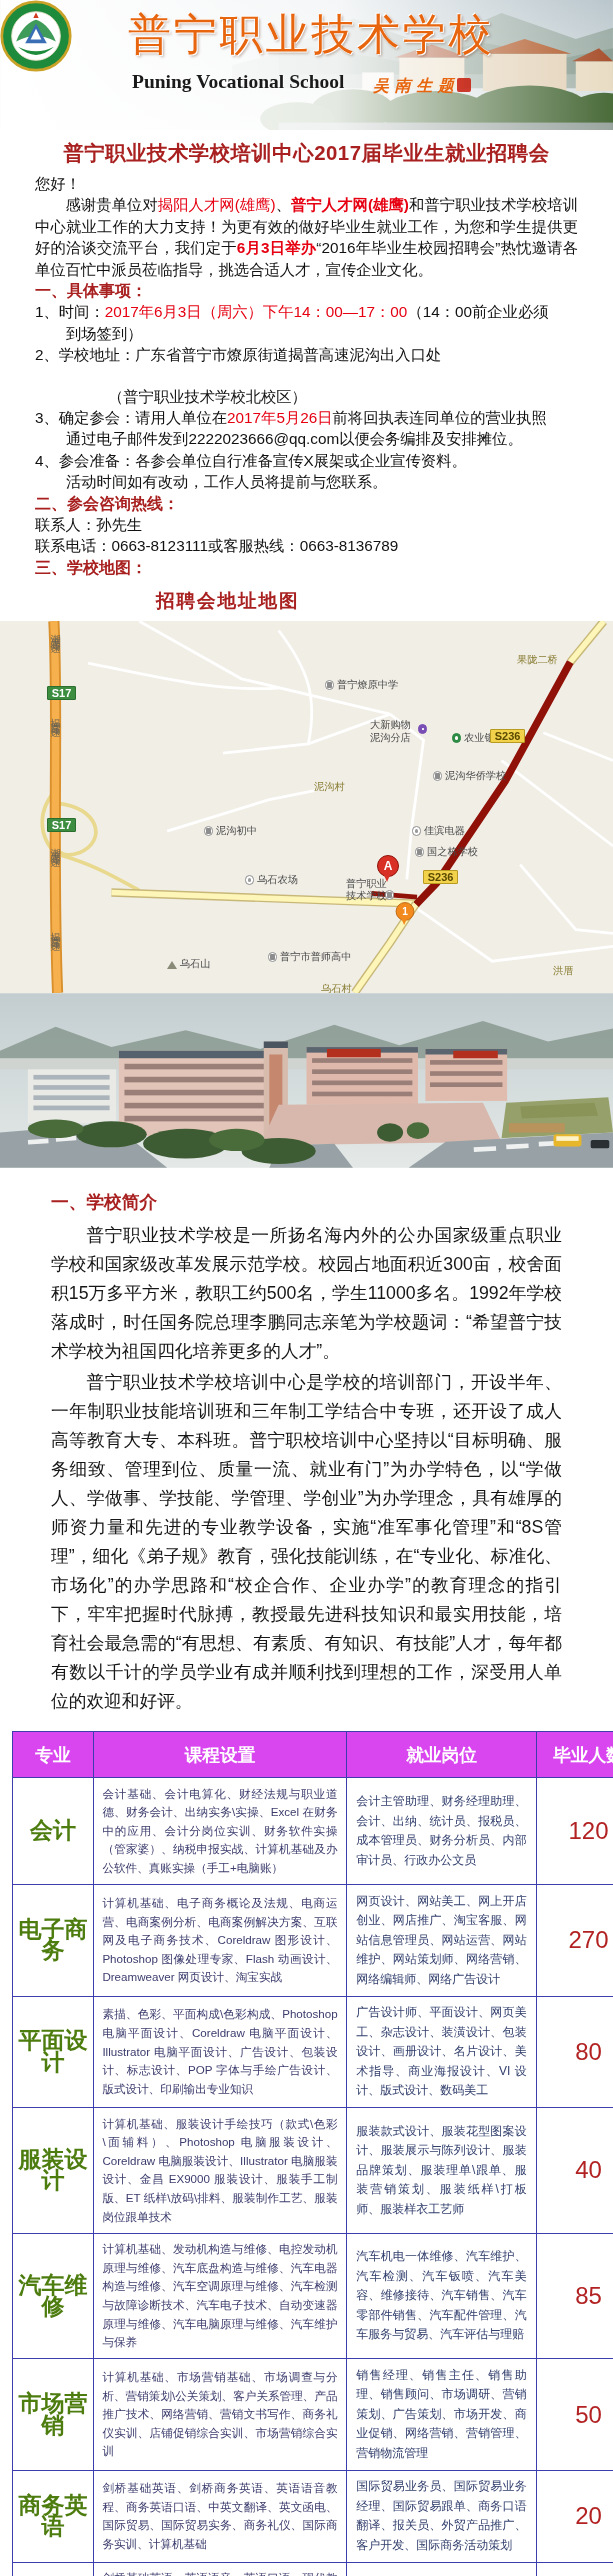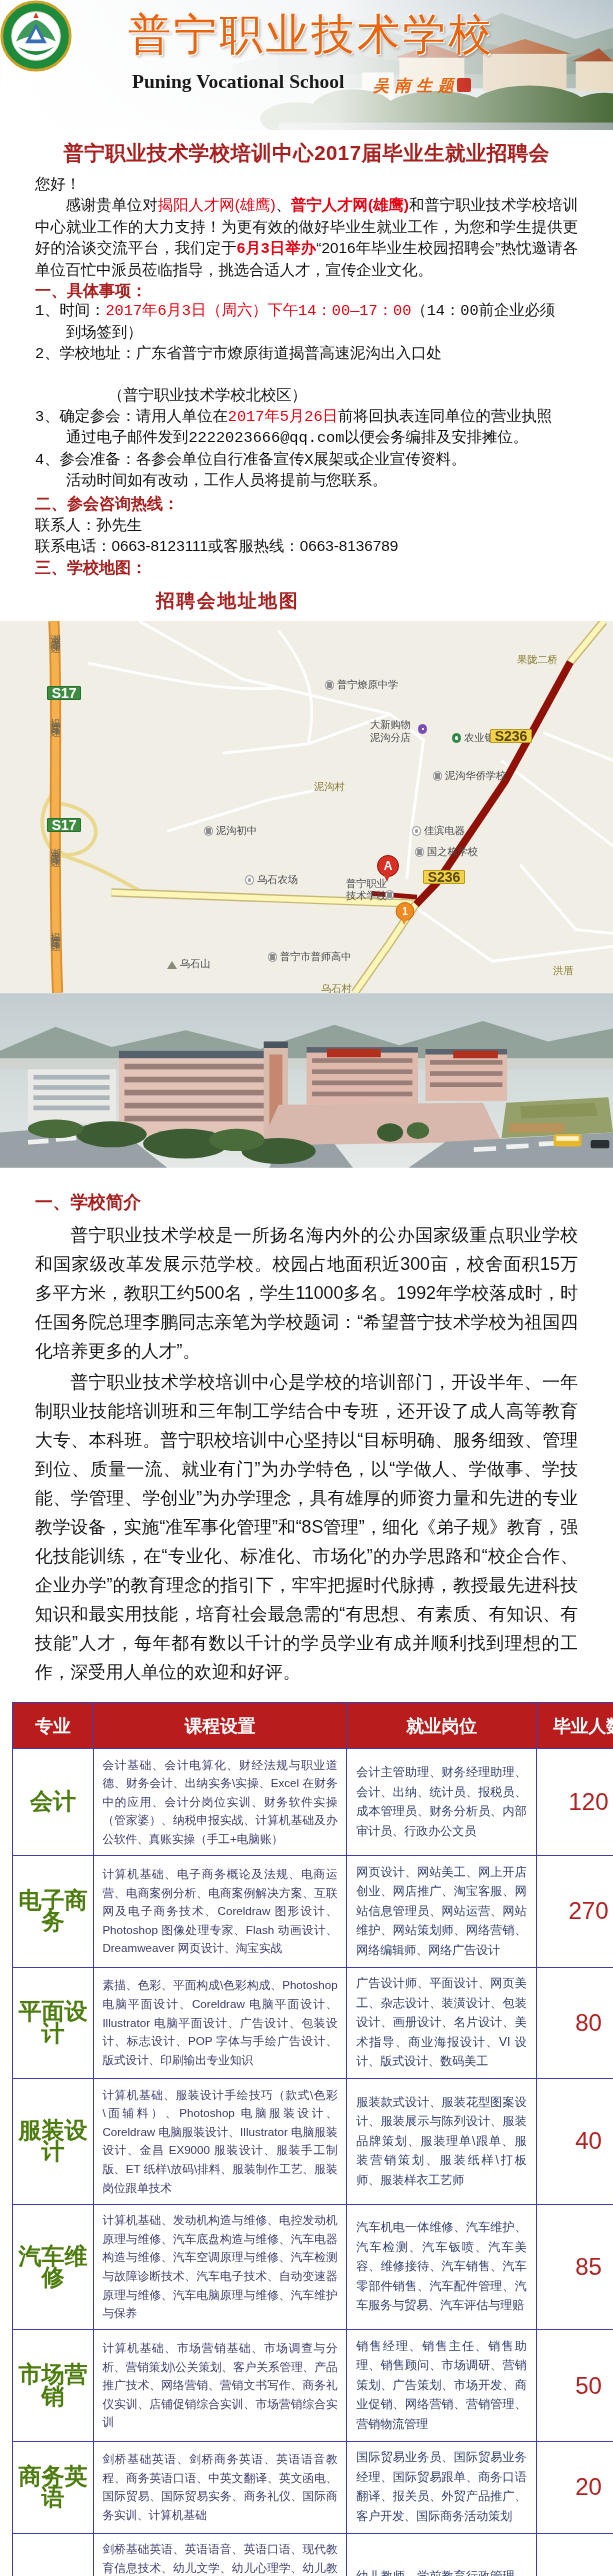--- a/index.html
+++ b/index.html
@@ -23,64 +23,64 @@
   .main-title{margin:9.3px 16.7px 0 16.7px;text-align:center;font-size:20.4px;font-weight:bold;color:#a8201f;letter-spacing:0.5px;}
 
   
   .letter{padding:5.6px 35px 0 35px;font-size:15.3px;line-height:21.4px;}
   .letter p{margin:0;}
   .salutation,.greeting{margin:3.7px 0;}
   .intro-para{text-indent:2em;text-align:justify;}
   .red{color:#e60012;}
   .red-b{color:#e60012;font-weight:bold;}
   .sec-head{color:#a8201f;font-weight:bold;font-size:16px;margin-top:1.9px;}
-  .item{margin-left:16px;padding-left:31px;text-indent:-31px;text-align:justify;font-family:Liberation Mono, monospace;}
+  .item{margin-left:16px;padding-left:31px;text-indent:-31px;text-align:justify;}
   .item .l2{display:block;text-indent:0;}
   .item .l2.deep{padding-left:42px;margin-top:20px;}
   .map-caption{margin:9.3px 0 0 156px;font-size:18.6px;font-weight:bold;color:#a8201f;letter-spacing:1.9px;}
 
   
   .map{position:relative;width:613px;height:372px;margin-top:7.4px;background:#f1eee6;overflow:hidden;}
   .map svg{position:absolute;left:0;top:0;}
   .mlabel{position:absolute;font-size:10.2px;color:#4a4a4a;white-space:nowrap;line-height:11px;}
   .mlabel.olive{color:#8a7f36;}
   .micon{display:inline-block;width:9.3px;height:9.3px;border:1.9px solid #8d8d8d;border-radius:50%;background:#fff;margin-right:2.8px;vertical-align:-1.9px;position:relative;box-sizing:border-box;}
   .micon.school::after{content:'';position:absolute;left:0.9px;top:0.9px;right:0.9px;bottom:0.9px;background:#8d8d8d;border-radius:0.9px;}
   .micon.poi::after{content:'';position:absolute;left:1.9px;top:1.9px;right:1.9px;bottom:1.9px;background:#9a9a9a;border-radius:50%;}
   .micon.bank{border-color:#2e8b45;background:#2e8b45;}
   .micon.bank::after{content:'';position:absolute;left:1.9px;top:1.9px;right:1.9px;bottom:1.9px;background:#fff;border-radius:50%;}
   .micon.shop{border-color:#7a4fb5;background:#7a4fb5;}
   .micon.shop::after{content:'';position:absolute;left:2.8px;top:2.8px;right:2.8px;bottom:2.8px;background:#fff;border-radius:50%;}
   .micon.mountain{width:0;height:0;border:none;border-left:5.6px solid transparent;border-right:5.6px solid transparent;border-bottom:8.4px solid #8a8a78;border-radius:0;background:transparent;}
-  .badge{position:absolute;font-size:14px;font-weight:bold;padding:0.9px 3.7px;border-radius:1px;line-height:10.2px;}
+  .badge{position:absolute;font-size:11px;font-weight:bold;padding:0.9px 3.7px;border-radius:1px;line-height:10.2px;}
   .badge.green{background:#3d8d40;color:#fff;border:0.9px solid #2c6e30;}
   .badge.yellow{background:#f2d14b;color:#5a4a00;border:0.9px solid #b89a20;}
   .vlabel{position:absolute;writing-mode:vertical-rl;font-size:10.2px;letter-spacing:2.8px;color:#6b6352;}
   .marker{position:absolute;width:22px;height:28px;}
   .marker .head{position:absolute;left:0;top:0;width:20.4px;height:20.4px;border-radius:50%;color:#fff;font-weight:bold;font-size:12px;text-align:center;line-height:20.4px;}
   .marker .tail{position:absolute;left:5.6px;top:17.7px;width:0;height:0;border-left:4.6px solid transparent;border-right:4.6px solid transparent;}
   .marker.a .head{background:#d93025;border:0.9px solid #8f1107;}
   .marker.a .tail{border-top:9.3px solid #d93025;}
   .marker.one{transform:scale(.85);}
   .marker.one .head{background:#f28a1e;border:0.9px solid #b55f08;}
   .marker.one .tail{border-top:9.3px solid #f28a1e;}
 
   
   .photo{width:613px;height:175px;overflow:hidden;}
 
   
-  .intro{padding:0 35px;}
+  .intro{padding:0 51px;}
   .intro h2{font-size:17.7px;color:#a8201f;margin:22px 0 7.4px 0;}
   .intro p{font-size:17.7px;line-height:29px;text-indent:2em;text-align:justify;margin:0 0 1.9px 0;color:#161616;}
 
   
   .table-zone{position:relative;margin:15px 0 18.6px 12px;width:548px;}
   table.majors{border-collapse:collapse;width:536px;table-layout:fixed;}
   table.majors th,table.majors td{border:1.9px solid #3d3dae;}
-  table.majors th{background:#b91c1c;color:#fff;font-size:17.7px;font-weight:bold;height:45px;padding:0 11px;}
+  table.majors th{background:#d946ef;color:#fff;font-size:17.7px;font-weight:bold;height:45px;padding:0 11px;}
   th.c-major{width:58px;}th.c-course{width:230px;}th.c-jobs{width:167px;}th.c-count{width:81px;padding:0 18.6px;}
   td{vertical-align:middle;}
   td.c-major{text-align:center;}
   .major-name{font-size:23px;font-weight:bold;color:#4d7c0f;line-height:21.4px;}
   td.c-course{padding:6.5px 8.4px;font-size:11.6px;line-height:18.6px;color:#3c3c6e;text-align:justify;}
   td.c-jobs{padding:6.5px 9.3px;font-size:12px;line-height:19.5px;color:#33406e;text-align:justify;}
   td.c-count{text-align:center;font-size:24px;color:#b22222;font-family:"Liberation Sans",sans-serif;}
 </style>
 </head>
 <body>

